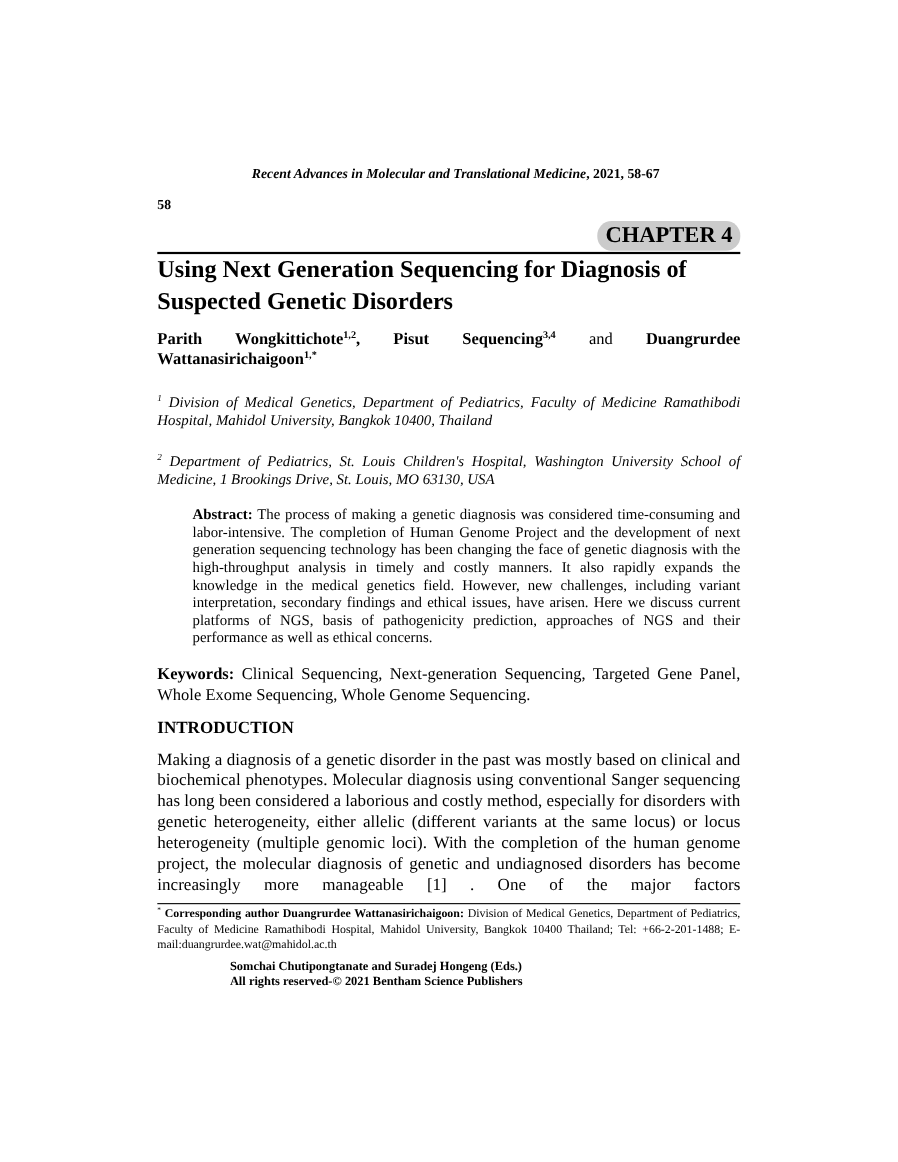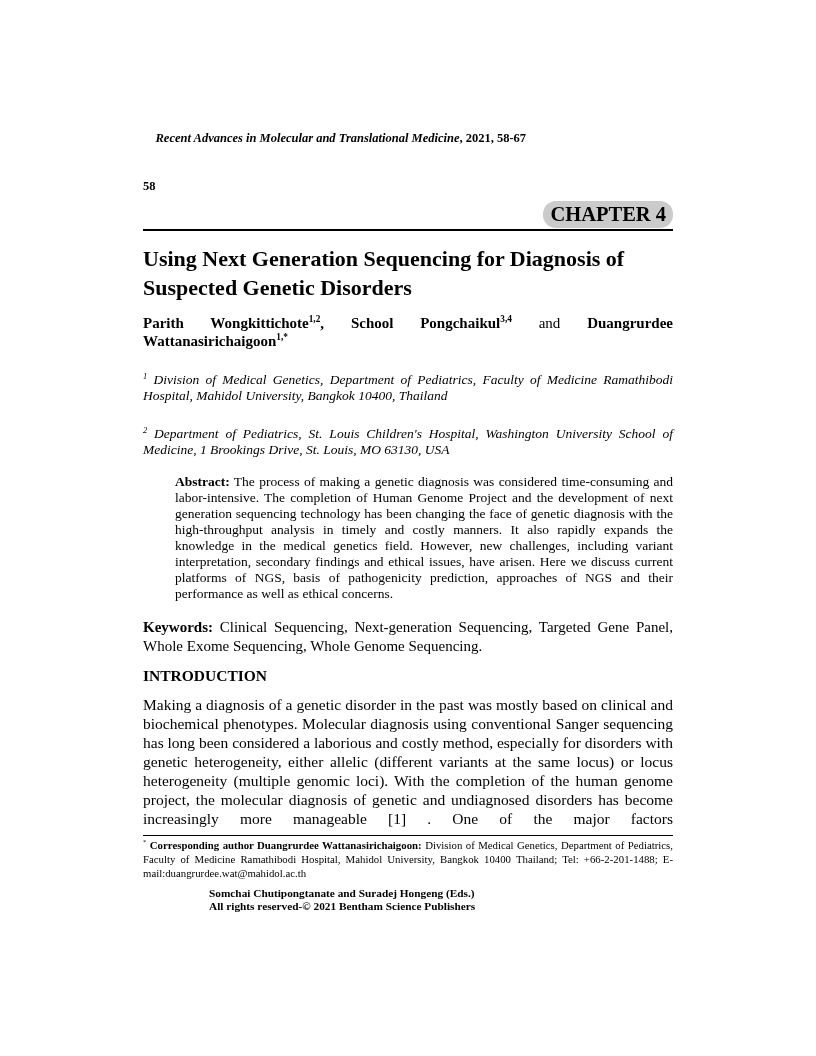--- a/index.html
+++ b/index.html
@@ -11,35 +11,35 @@
     overflow: hidden;
   }
   .content {
     position: absolute;
     left: 143px; top: 131px;
     width: 530px;
   }
   
   .header-row { display: flex; font-size: 12.5px; font-weight: bold; line-height: 14px; }
   .page-num { flex: 0 0 auto; margin-top: 48px; }
-  .journal { flex: 1 1 auto; text-align: left; }
+  .journal { flex: 1 1 auto; text-align: center; margin-top: 20px; }
   .journal .jtitle { font-style: italic; }
   
   .chapter-row { text-align: right; margin-top: 8px; }
   .chapter-badge {
     display: inline-block;
     background: #cbcbcb;
     font-size: 20.5px; font-weight: bold;
     line-height: 25px;
     padding: 1px 7px 1px 7px;
     border-radius: 13px;
   }
   .top-rule { border-top: 2.2px solid #000; margin-top: 1px; height: 0; }
   
-  .title { font-size: 22px; font-weight: bold; line-height: 28.5px; margin: 14px 0 0 0; }
+  .title { font-size: 22px; font-weight: bold; line-height: 28.5px; margin: 0 0 0 0; }
   .authors { font-size: 15px; font-weight: bold; line-height: 17.5px; margin: 13px 0 0 0; text-align: justify; }
   .authors .conn { font-weight: normal; margin-top: 21px; }
   sup.sup { font-size: 62%; line-height: 0; }
   
   .affil { font-style: italic; font-size: 13.5px; line-height: 16px; margin: 22px 0 0 0; text-align: justify; }
   .affil:first-of-type { margin-top: 6px; }
   
   .abstract { margin: 16px 0 0 32px; font-size: 13.5px; line-height: 16px; text-align: justify; }
   .bold-label { font-weight: bold; }
   
@@ -66,21 +66,21 @@
 
   <div class="chapter-row">
     <span class="chapter-badge">CHAPTER 4</span>
   </div>
   <div class="top-rule"></div>
 
   <h1 class="title">Using Next Generation Sequencing for Diagnosis of Suspected Genetic Disorders</h1>
 
   <p class="authors">
     <span><span>Parith Wongkittichote</span><sup class="sup">1,2</sup><span>,</span></span>
-    <span><span>School Pongchaikul</span><sup class="sup">3,4</sup></span>
+    <span><span>Pisut Sequencing</span><sup class="sup">3,4</sup></span>
     <span class="conn">and</span>
     <span><span>Duangrurdee Wattanasirichaigoon</span><sup class="sup">1,*</sup></span>
   </p>
 
   <p class="affil"><sup class="sup">1</sup> <span>Division of Medical Genetics, Department of Pediatrics, Faculty of Medicine Ramathibodi Hospital, Mahidol University, Bangkok 10400, Thailand</span></p>
   <p class="affil"><sup class="sup">2</sup> <span>Department of Pediatrics, St. Louis Children's Hospital, Washington University School of Medicine, 1 Brookings Drive, St. Louis, MO 63130, USA</span></p>
 
   <p class="abstract"><span class="bold-label">Abstract:</span> <span>The process of making a genetic diagnosis was considered time-consuming and labor-intensive. The completion of Human Genome Project and the development of next generation sequencing technology has been changing the face of genetic diagnosis with the high-throughput analysis in timely and costly manners. It also rapidly expands the knowledge in the medical genetics field. However, new challenges, including variant interpretation, secondary findings and ethical issues, have arisen. Here we discuss current platforms of NGS, basis of pathogenicity prediction, approaches of NGS and their performance as well as ethical concerns.</span></p>
 
   <p class="keywords"><span class="bold-label">Keywords:</span> <span>Clinical Sequencing, Next-generation Sequencing, Targeted Gene Panel, Whole Exome Sequencing, Whole Genome Sequencing.</span></p>

